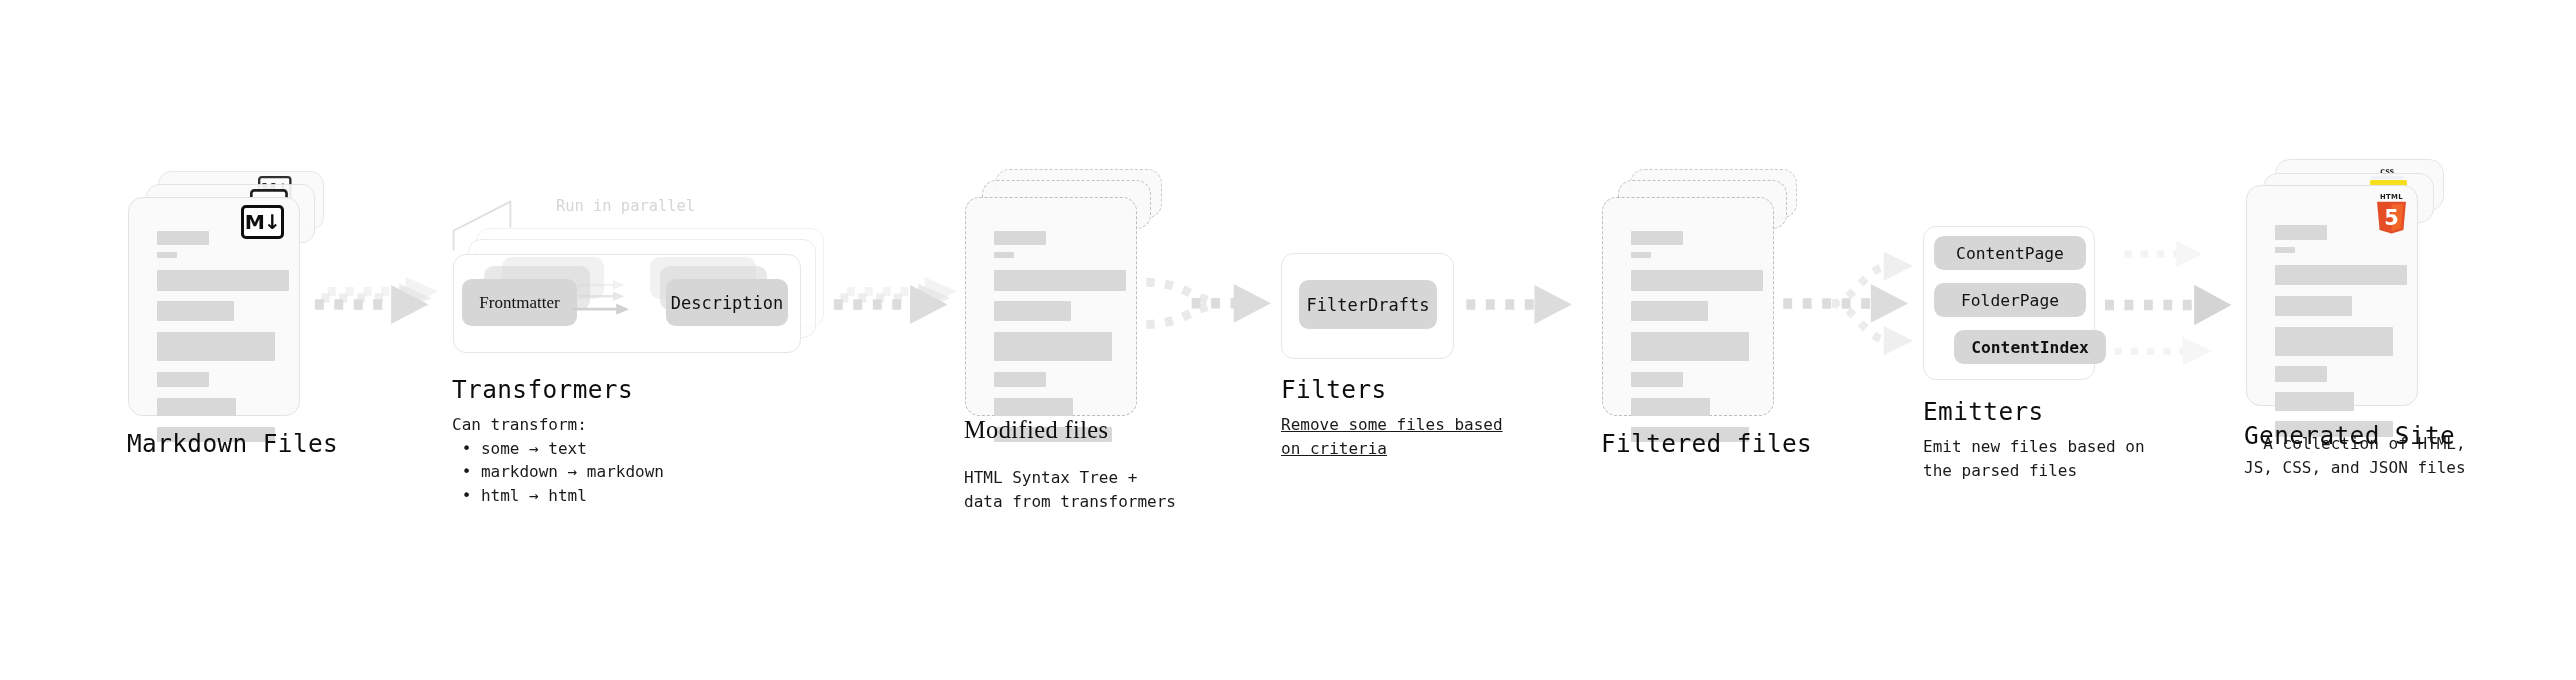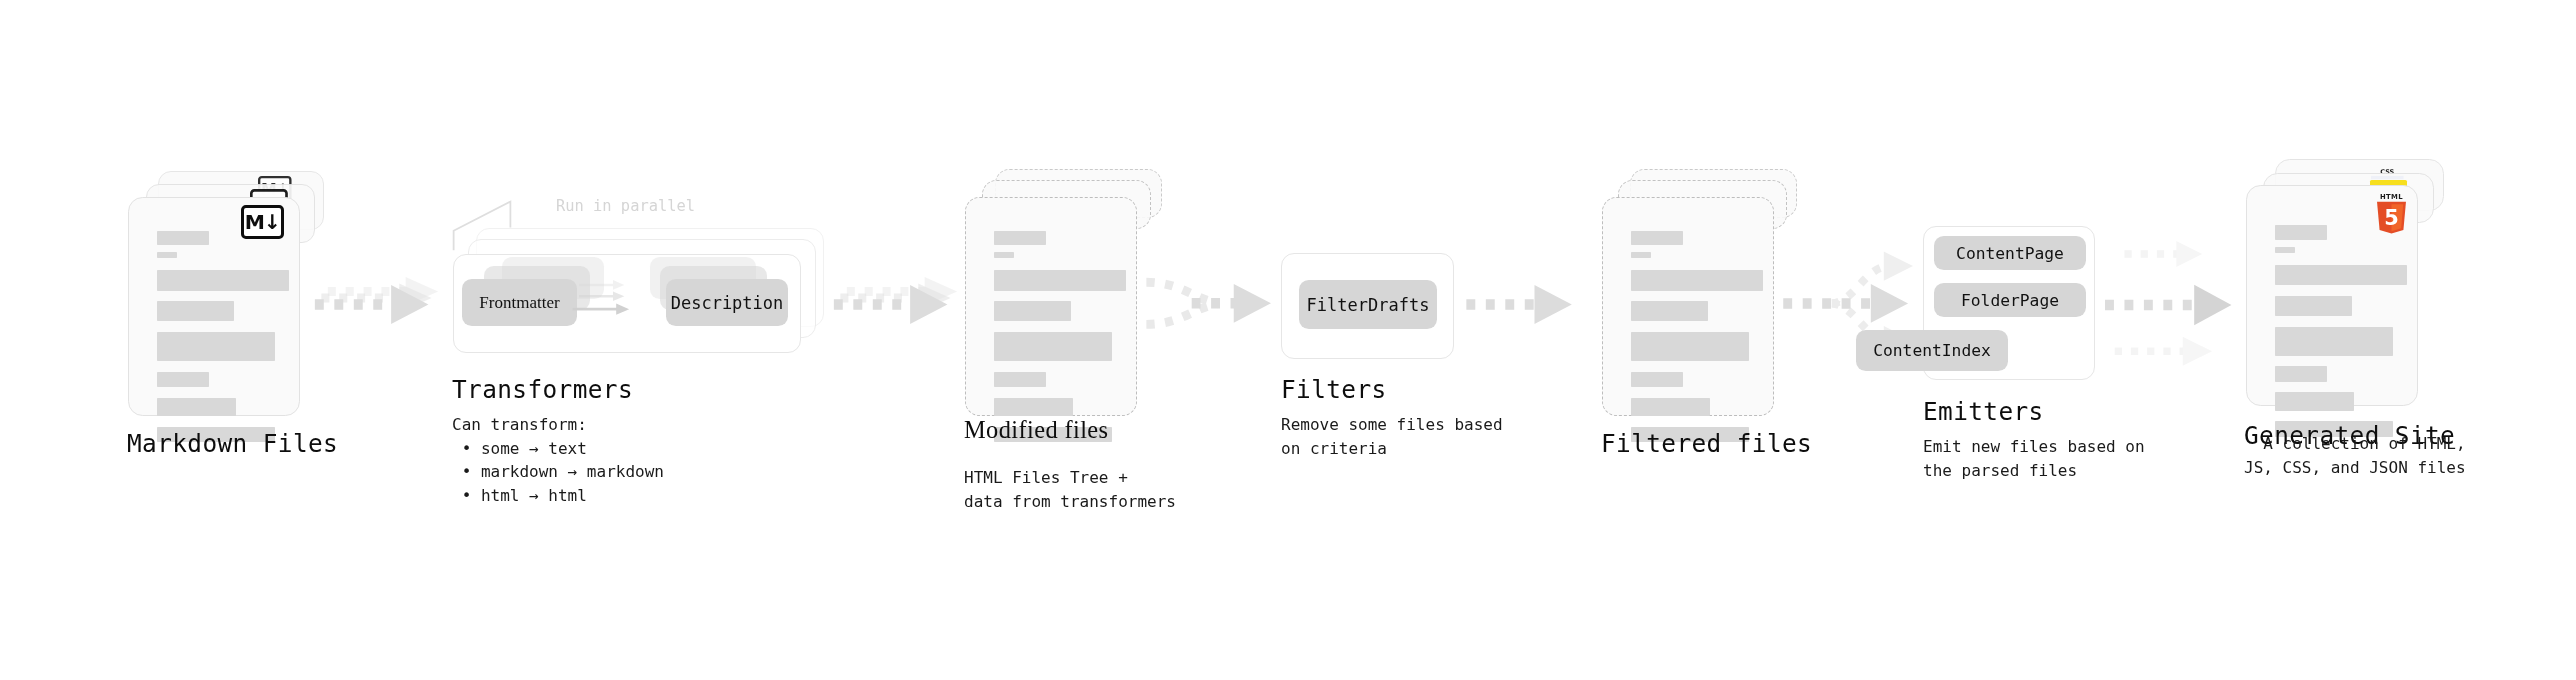--- a/index.html
+++ b/index.html
@@ -230,40 +230,40 @@
         <div class="bar" style="width:19.5px;height:5.7px;margin-top:-3.3px;margin-bottom:12.2px;"></div>
         <div class="bar" style="width:132px;height:20.3px;"></div>
         <div class="bar" style="width:77px;height:20.3px;"></div>
         <div class="bar" style="width:118px;height:29px;"></div>
         <div class="bar" style="width:52px;height:15.4px;"></div>
         <div class="bar" style="width:79px;height:18.7px;"></div>
         <div class="bar" style="width:118px;height:15.4px;"></div>
       </div>
     </div>
     <div class="title" style="left:964px;top:416px;font-family:Liberation Serif, serif;">Modified files</div>
-    <div class="sub" style="left:964px;top:466px;">HTML Files Tree +
+    <div class="sub" style="left:964px;top:466px;">HTML Syntax Tree +
 data from transformers</div>
   </div>
 
   <div class="node" style="left:1143px;top:258px;">
     <svg width="154" height="89" viewBox="0 0 190 110">
       <path d="M4 30 C 48 30, 64 52, 92 55" fill="none" stroke="#e9e9e9" stroke-width="11" stroke-dasharray="10 13"></path>
       <path d="M4 82 C 48 82, 64 60, 92 57" fill="none" stroke="#e9e9e9" stroke-width="11" stroke-dasharray="10 13"></path>
       <line x1="60" y1="56" x2="116" y2="56" stroke="#dcdcdc" stroke-width="13" stroke-dasharray="11 13"></line>
       <polygon points="112,32 158,56 112,80" fill="#dcdcdc"></polygon>
     </svg>
   </div>
 
   <div class="node">
     <div class="procbox" style="left:1281px;top:253px;width:173px;height:106px;"></div>
     <div class="chip" style="left:1299px;top:280px;width:138px;height:49px;">
       <span>FilterDrafts</span>
     </div>
     <div class="title" style="left:1281px;top:375px;">Filters</div>
-    <div class="sub" style="left:1281px;top:413px;">Remove some files based
+    <div class="sub" style="left:1281px;top:413px;text-decoration:underline;">Remove some files based
 on criteria</div>
   </div>
 
   <div class="node" style="left:1463px;top:268px;">
     <svg width="130" height="73" viewBox="0 0 160 90">
       <line x1="4" y1="45" x2="92" y2="45" stroke="#dcdcdc" stroke-width="13" stroke-dasharray="11 13"></line>
       <polygon points="88,21 134,45 88,69" fill="#dcdcdc"></polygon>
     </svg>
   </div>
 
@@ -297,21 +297,21 @@
   </div>
 
   <div class="node">
     <div class="procbox" style="left:1923px;top:226px;width:172px;height:154px;"></div>
     <div class="chip" style="left:1934px;top:236px;width:152px;height:34px;font-size:16.3px;">
       <span>ContentPage</span>
     </div>
     <div class="chip" style="left:1934px;top:283px;width:152px;height:34px;font-size:16.3px;">
       <span>FolderPage</span>
     </div>
-    <div class="chip" style="left:1856px;top:330px;width:152px;height:41px;font-size:16.3px;">
+    <div class="chip" style="left:1954px;top:330px;width:152px;height:34px;font-size:16.3px;font-weight:bold;">
       <span>ContentIndex</span>
     </div>
     <div class="title" style="left:1923px;top:397px;">Emitters</div>
     <div class="sub" style="left:1923px;top:435px;">Emit new files based on
 the parsed files</div>
   </div>
 
   <div class="node" style="left:2105px;top:228px;">
     <svg width="154" height="146" viewBox="0 0 190 180">
       <g opacity=".55">

